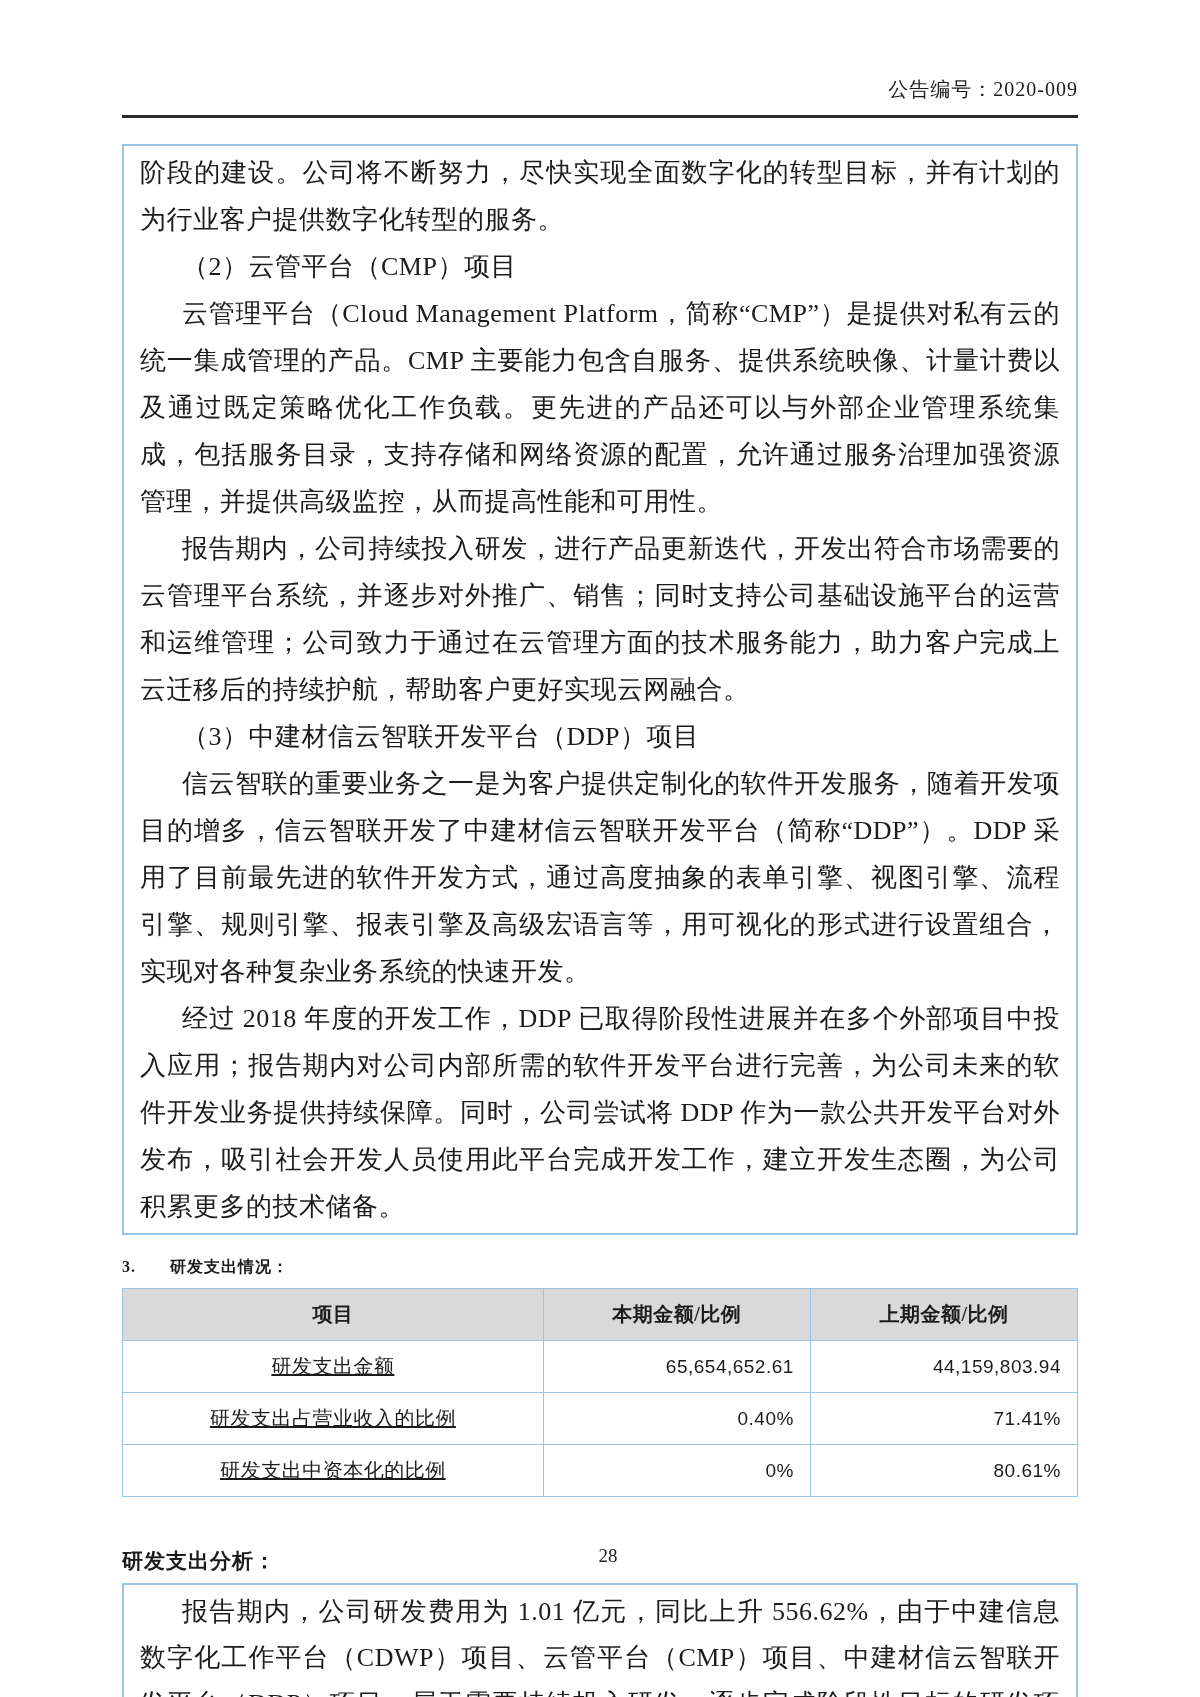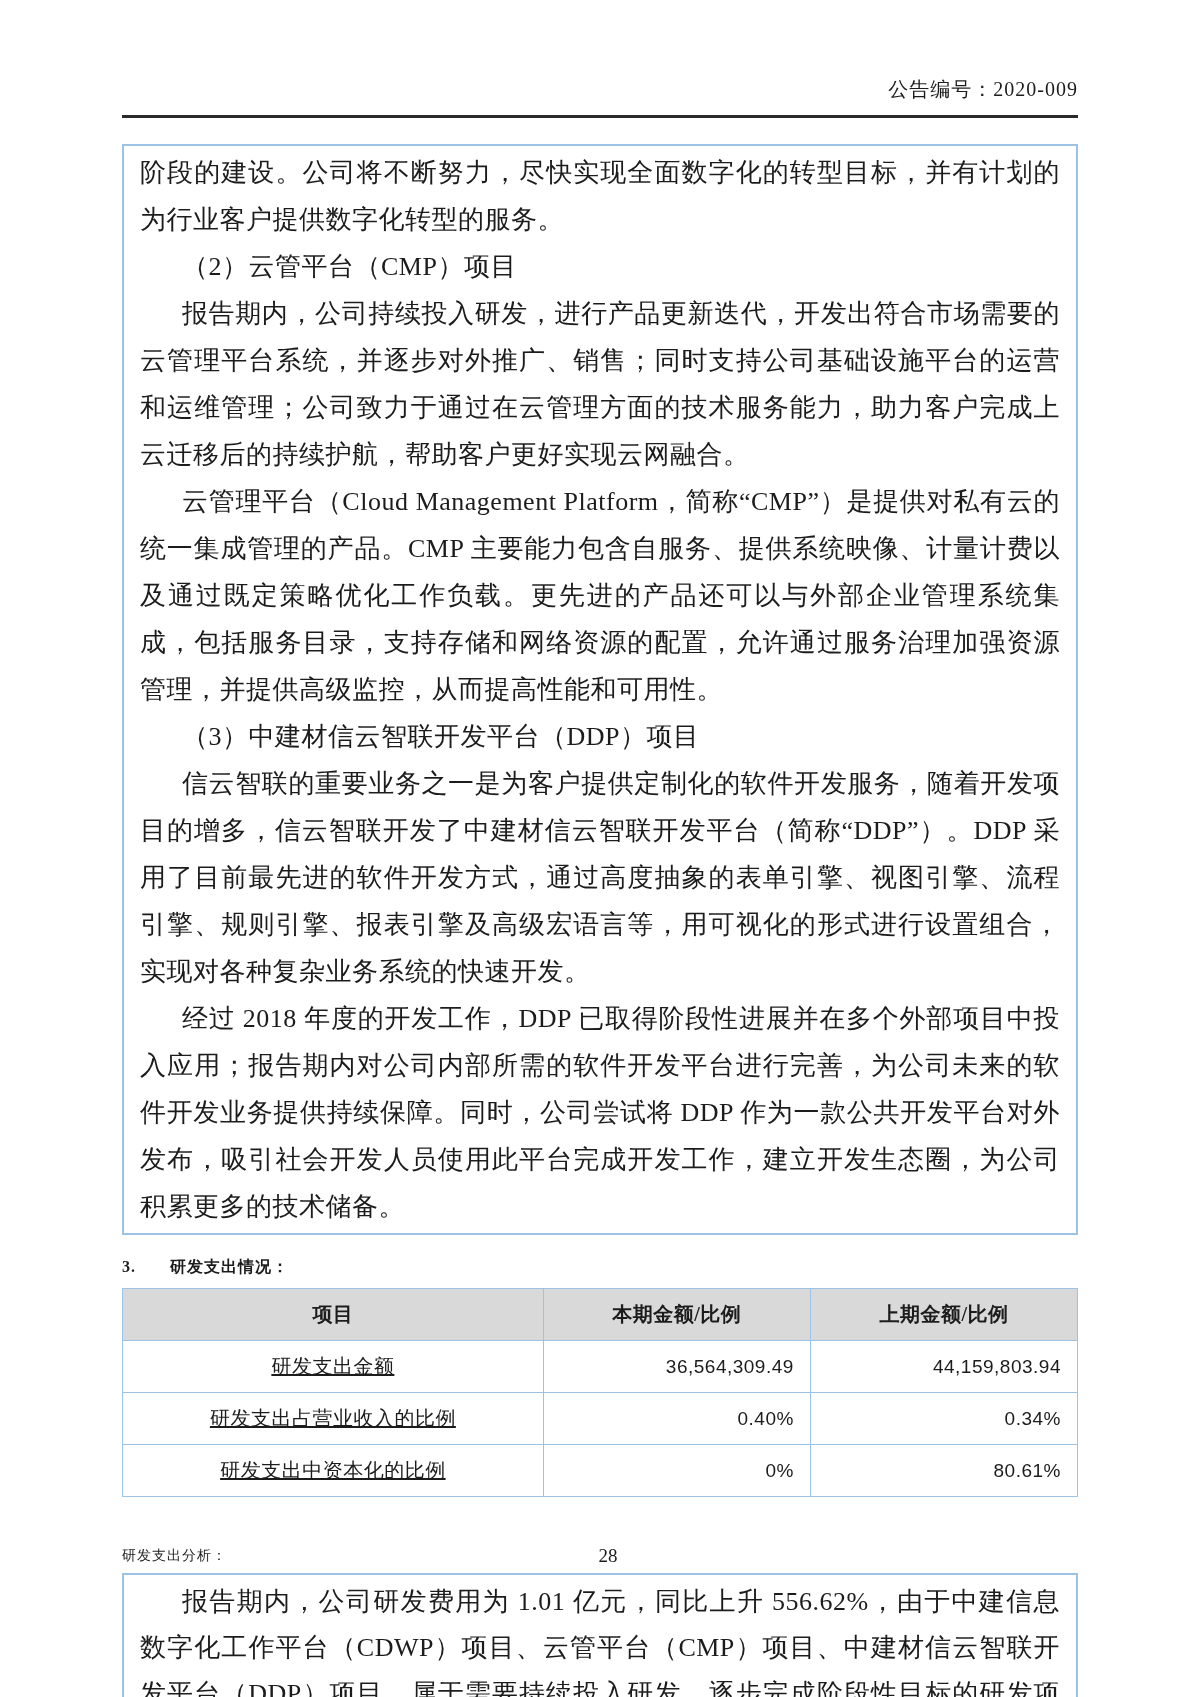--- a/index.html
+++ b/index.html
@@ -74,22 +74,22 @@
     background: var(--header-gray);
     font-weight: bold;
     justify-content: center;
     min-height: 30px;
   }
   .cell-label { justify-content: center; text-decoration: underline; }
   .cell-num { justify-content: flex-end; font-family: "Liberation Sans", sans-serif; font-size: 19px; }
 
   .analysis-heading {
     margin-top: 50px;
-    font-size: 14px;
-    font-weight: normal;
+    font-size: 21px;
+    font-weight: bold;
     letter-spacing: 1px;
   }
   .analysis-box {
     margin-top: 8px;
     border: 2px solid var(--border-blue);
     padding: 4px 16px;
   }
   .analysis-box .para { line-height: 46px; }
 
   .page-number {
@@ -106,46 +106,46 @@
 
 <div class="content">
 
   <div class="doc-number">公告编号：2020-009</div>
 
   <div class="header-rule"></div>
 
   <div class="text-box">
       <p class="para">阶段的建设。公司将不断努力，尽快实现全面数字化的转型目标，并有计划的为行业客户提供数字化转型的服务。</p>
       <p class="para indent">（2）云管平台（CMP）项目</p>
+      <p class="para indent">云管理平台（Cloud Management Platform，简称“CMP”）是提供对私有云的统一集成管理的产品。CMP 主要能力包含自服务、提供系统映像、计量计费以及通过既定策略优化工作负载。更先进的产品还可以与外部企业管理系统集成，包括服务目录，支持存储和网络资源的配置，允许通过服务治理加强资源管理，并提供高级监控，从而提高性能和可用性。</p>
       <p class="para indent">报告期内，公司持续投入研发，进行产品更新迭代，开发出符合市场需要的云管理平台系统，并逐步对外推广、销售；同时支持公司基础设施平台的运营和运维管理；公司致力于通过在云管理方面的技术服务能力，助力客户完成上云迁移后的持续护航，帮助客户更好实现云网融合。</p>
-      <p class="para indent">云管理平台（Cloud Management Platform，简称“CMP”）是提供对私有云的统一集成管理的产品。CMP 主要能力包含自服务、提供系统映像、计量计费以及通过既定策略优化工作负载。更先进的产品还可以与外部企业管理系统集成，包括服务目录，支持存储和网络资源的配置，允许通过服务治理加强资源管理，并提供高级监控，从而提高性能和可用性。</p>
       <p class="para indent">（3）中建材信云智联开发平台（DDP）项目</p>
       <p class="para indent">信云智联的重要业务之一是为客户提供定制化的软件开发服务，随着开发项目的增多，信云智联开发了中建材信云智联开发平台（简称“DDP”）。DDP 采用了目前最先进的软件开发方式，通过高度抽象的表单引擎、视图引擎、流程引擎、规则引擎、报表引擎及高级宏语言等，用可视化的形式进行设置组合，实现对各种复杂业务系统的快速开发。</p>
       <p class="para indent">经过 2018 年度的开发工作，DDP 已取得阶段性进展并在多个外部项目中投入应用；报告期内对公司内部所需的软件开发平台进行完善，为公司未来的软件开发业务提供持续保障。同时，公司尝试将 DDP 作为一款公共开发平台对外发布，吸引社会开发人员使用此平台完成开发工作，建立开发生态圈，为公司积累更多的技术储备。</p>
     </div>
 
   <div class="section-heading">
     <span class="section-number">3.</span><span>研发支出情况：</span>
   </div>
 
   <div class="doc-table">
       <div class="t-row t-head">
         <div class="t-cell">项目</div>
         <div class="t-cell">本期金额/比例</div>
         <div class="t-cell">上期金额/比例</div>
       </div>
       <div class="t-row">
         <div class="t-cell cell-label">研发支出金额</div>
-        <div class="t-cell cell-num">36,564,309.49</div>
+        <div class="t-cell cell-num">65,654,652.61</div>
         <div class="t-cell cell-num">44,159,803.94</div>
       </div>
       <div class="t-row">
         <div class="t-cell cell-label">研发支出占营业收入的比例</div>
         <div class="t-cell cell-num">0.40%</div>
-        <div class="t-cell cell-num">0.34%</div>
+        <div class="t-cell cell-num">71.41%</div>
       </div>
       <div class="t-row">
         <div class="t-cell cell-label">研发支出中资本化的比例</div>
         <div class="t-cell cell-num">0%</div>
         <div class="t-cell cell-num">80.61%</div>
       </div>
     </div>
 
   <div class="analysis-heading">研发支出分析：</div>
 

